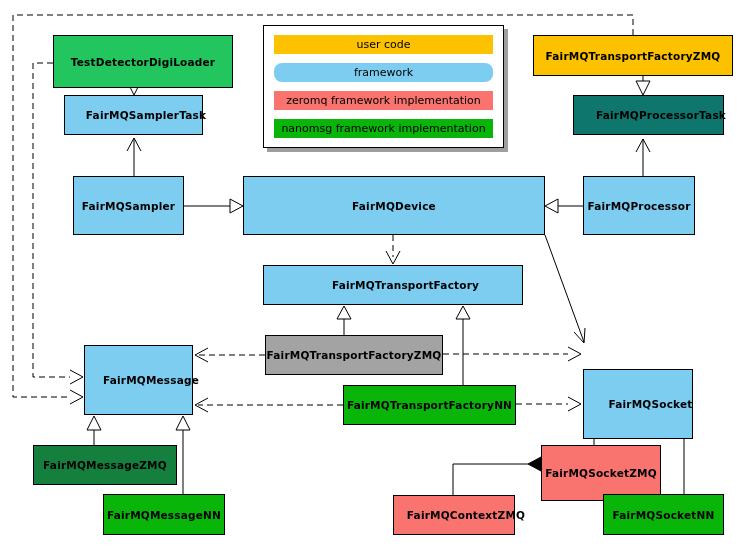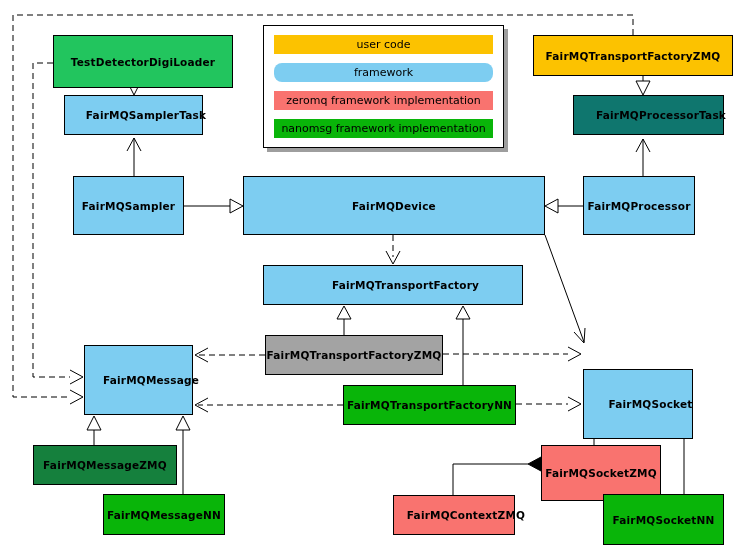--- a/index.html
+++ b/index.html
@@ -222,21 +222,21 @@
   </div>
 
   <div class="node" style="left: 103px; top: 494px; width: 122px; height: 41px; background-color: rgb(9, 181, 9); justify-content: center;">
     <span class="node-label">FairMQMessageNN</span>
   </div>
 
   <div class="node" style="left: 541px; top: 445px; width: 120px; height: 56px; background-color: rgb(249, 115, 111);">
     <span class="node-label">FairMQSocketZMQ</span>
   </div>
 
-  <div class="node" style="left: 603px; top: 494px; width: 121px; height: 51px; background-color: rgb(9, 181, 9);">
+  <div class="node" style="left: 603px; top: 494px; width: 121px; height: 41px; background-color: rgb(9, 181, 9);">
     <span class="node-label">FairMQSocketNN</span>
   </div>
 
   <div class="node" style="left: 393px; top: 495px; width: 122px; height: 40px; background-color: rgb(249, 115, 111); padding-left: 24px;">
     <span class="node-label">FairMQContextZMQ</span>
   </div>
 
 </div>
 
 </body></html>

